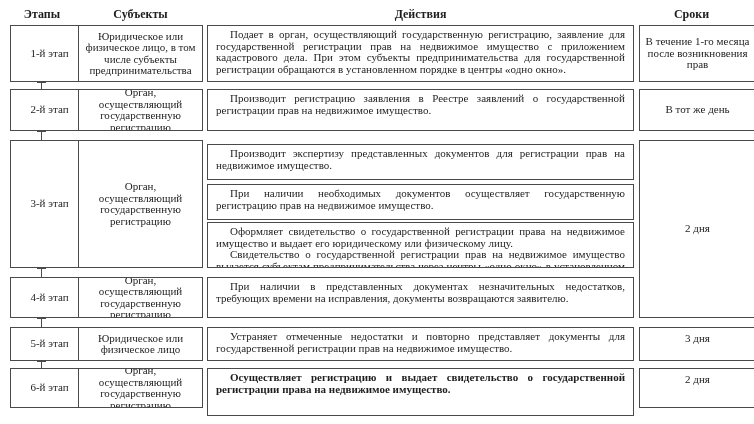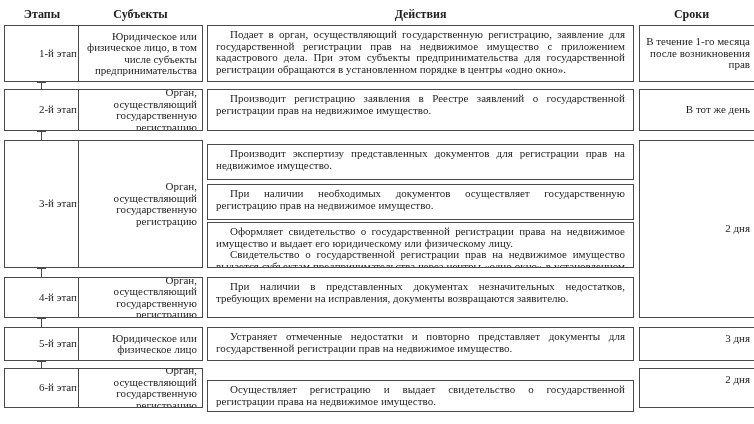--- a/index.html
+++ b/index.html
@@ -24,25 +24,25 @@
   .box {
     position: absolute;
     box-sizing: border-box;
     border: 1px solid #4a4a4a;
     background: #ffffff;
     display: flex;
     flex-direction: column;
     justify-content: center;
     overflow: hidden;
   }
-  .stage   { left: 4px;  width: 79px; }
+  .stage   { left: 10px;  width: 79px; }
   .subject { left: 78px;  width: 125px; }
   .action  { left: 207px; width: 427px; justify-content: flex-start; padding: 3px 8px 2px 8px; }
   .term    { left: 639px; width: 117px; }
-  .center  { text-align: right; padding: 1px 5px; }
+  .center  { text-align: center; padding: 1px 5px; }
   .top     { justify-content: flex-start; padding-top: 5px; }
   .action p {
     margin: 0;
     text-align: justify;
     text-indent: 14px;
   }
   .connector {
     position: absolute;
     left: 37px;
     width: 9px;
@@ -121,18 +121,18 @@
   </div>
   <div class="box center term top" style="top:327px;height:34px;">3 дня</div>
 
   <div class="connector" style="top:361px;height:7px;">
       <div class="cap"></div>
       <div class="stem"></div>
     </div>
 
   <div class="box center stage" style="top:368px;height:40px;">6-й этап</div>
   <div class="box center subject" style="top:368px;height:40px;">Орган, осуществляющий государственную регистрацию</div>
-  <div class="box action" style="top:380px;height:32px;">
+  <div class="box action" style="top:368px;height:48px;font-weight:bold;">
     <p>Осуществляет регистрацию и выдает свидетельство о государственной регистрации права на недвижимое имущество.</p>
   </div>
   <div class="box center term top" style="top:368px;height:40px;">2 дня</div>
 
 </div>
 
 </body></html>

